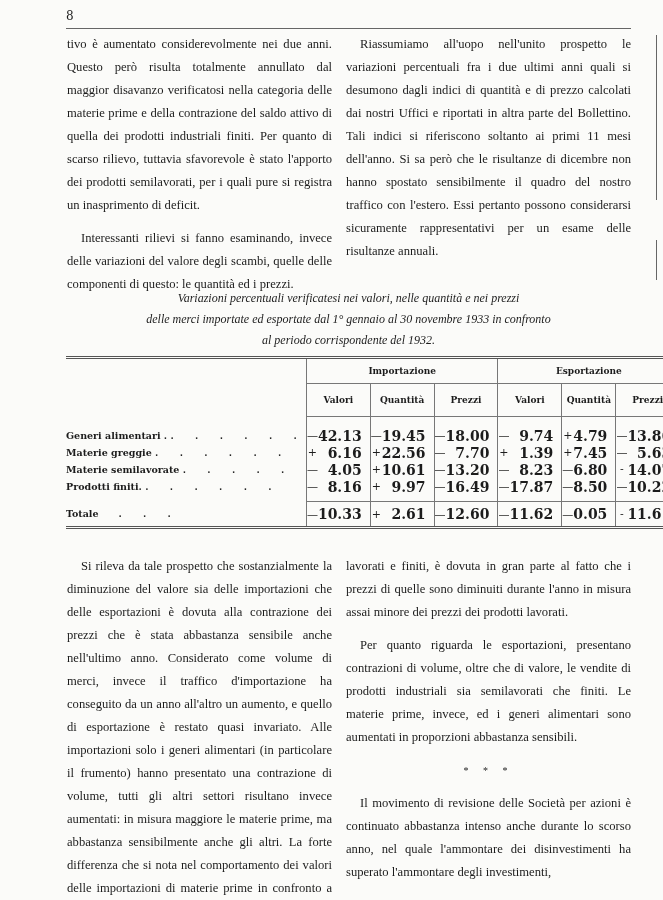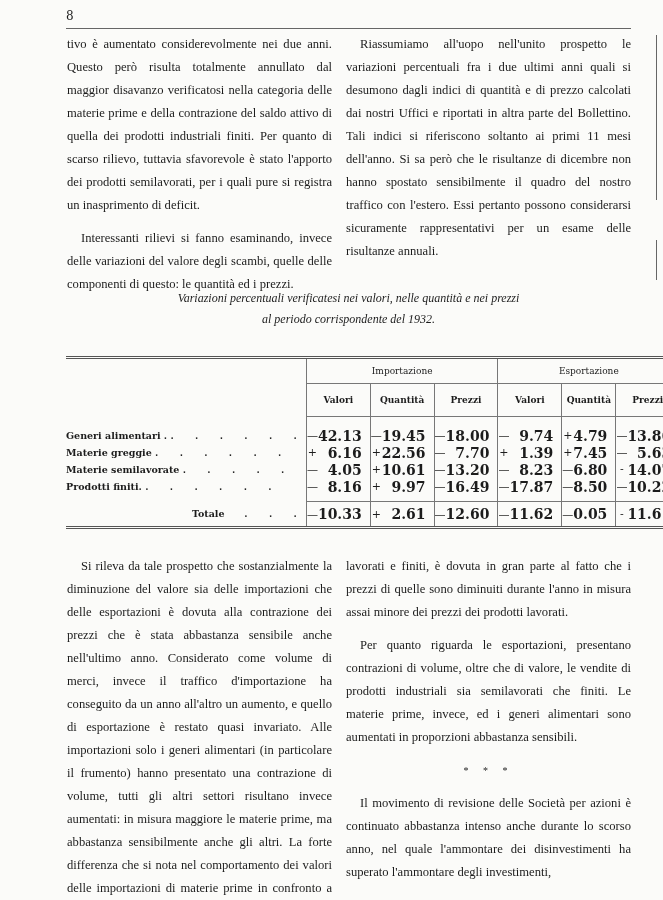--- a/index.html
+++ b/index.html
@@ -29,53 +29,54 @@
     font-style:italic; font-size:12px; line-height:21px;
     font-family:"Liberation Serif", "DejaVu Serif", serif;
   }
   .stars { text-align:center; margin:28px 0 22px 0; font-size:10px; letter-spacing:6px; text-indent:0 !important; }
   table.stats {
     position:absolute; left:66px; top:356px; width:565px; border-collapse:collapse;
     font-family:"DejaVu Serif", serif; font-size:9.5px;
     border-top:3px double #555; border-bottom:3px double #555;
   }
   table.stats td, table.stats th { padding:0; }
-  .hd1 th { height:24px; font-weight:normal; font-size:9px; border-bottom:1px solid #777; }
+  .hd1 th { height:24px; font-weight:bold; font-size:9px; border-bottom:1px solid #777; }
   .hd2 th { height:32px; font-weight:bold; font-size:9px; border-bottom:1px solid #777; }
   .vl { border-left:1px solid #777; }
   .label { text-align:left; padding-left:2px; font-weight:bold; font-size:9.5px; white-space:nowrap;margin-left:36px; }
   .dots { letter-spacing:9px; font-weight:bold; }
   tr.data td { height:17px; }
   tr.first td { padding-top:10px; }
   .sign { width:18px; text-align:center; font-size:11px; }
   .num { text-align:right; padding-right:8px !important; font-weight:bold; font-size:14px; }
   tr.gap td { height:6px; }
   tr.total td { height:24px; border-top:1px solid #777; }
   tr.total td.lbl-empty { border-top:none; }
-  .total-label { text-align:right; padding-right:6px; font-weight:bold; font-size:9.5px; }
+  .total-label { text-align:left; padding-right:6px; font-weight:bold; font-size:9.5px; }
   .edge-mark { position:absolute; left:656px; width:1px; background:#666; }
 </style>
 </head>
 <body>
 
 <div class="header">
   <span class="page-num">8</span>
 </div>
 
 <div class="col" id="c1">
   <p class="noind">tivo è aumentato considerevolmente nei due anni. Questo però risulta totalmente annullato dal maggior disavanzo verificatosi nella categoria delle materie prime e della contrazione del saldo attivo di quella dei prodotti industriali finiti. Per quanto di scarso rilievo, tuttavia sfavorevole è stato l'apporto dei prodotti semilavorati, per i quali pure si registra un inasprimento di deficit.</p>
   <p>Interessanti rilievi si fanno esaminando, invece delle variazioni del valore degli scambi, quelle delle componenti di questo: le quantità ed i prezzi.</p>
 </div>
 
 <div class="col" id="c2">
   <p>Riassumiamo all'uopo nell'unito prospetto le variazioni percentuali fra i due ultimi anni quali si desumono dagli indici di quantità e di prezzo calcolati dai nostri Uffici e riportati in altra parte del Bollettino. Tali indici si riferiscono soltanto ai primi 11 mesi dell'anno. Si sa però che le risultanze di dicembre non hanno spostato sensibilmente il quadro del nostro traffico con l'estero. Essi pertanto possono considerarsi sicuramente rappresentativi per un esame delle risultanze annuali.</p>
 </div>
 
 <div class="caption">
   <div>Variazioni percentuali verificatesi nei valori, nelle quantità e nei prezzi</div>
+  <div>delle merci importate ed esportate dal 1° gennaio al 30 novembre 1933 in confronto</div>
   <div>al periodo corrispondente del 1932.</div>
 </div>
 
 <table class="stats">
   <colgroup>
     <col style="width:214px">
     <col style="width:18px">
       <col style="width:40px">
     <col style="width:18px">
       <col style="width:40px">

